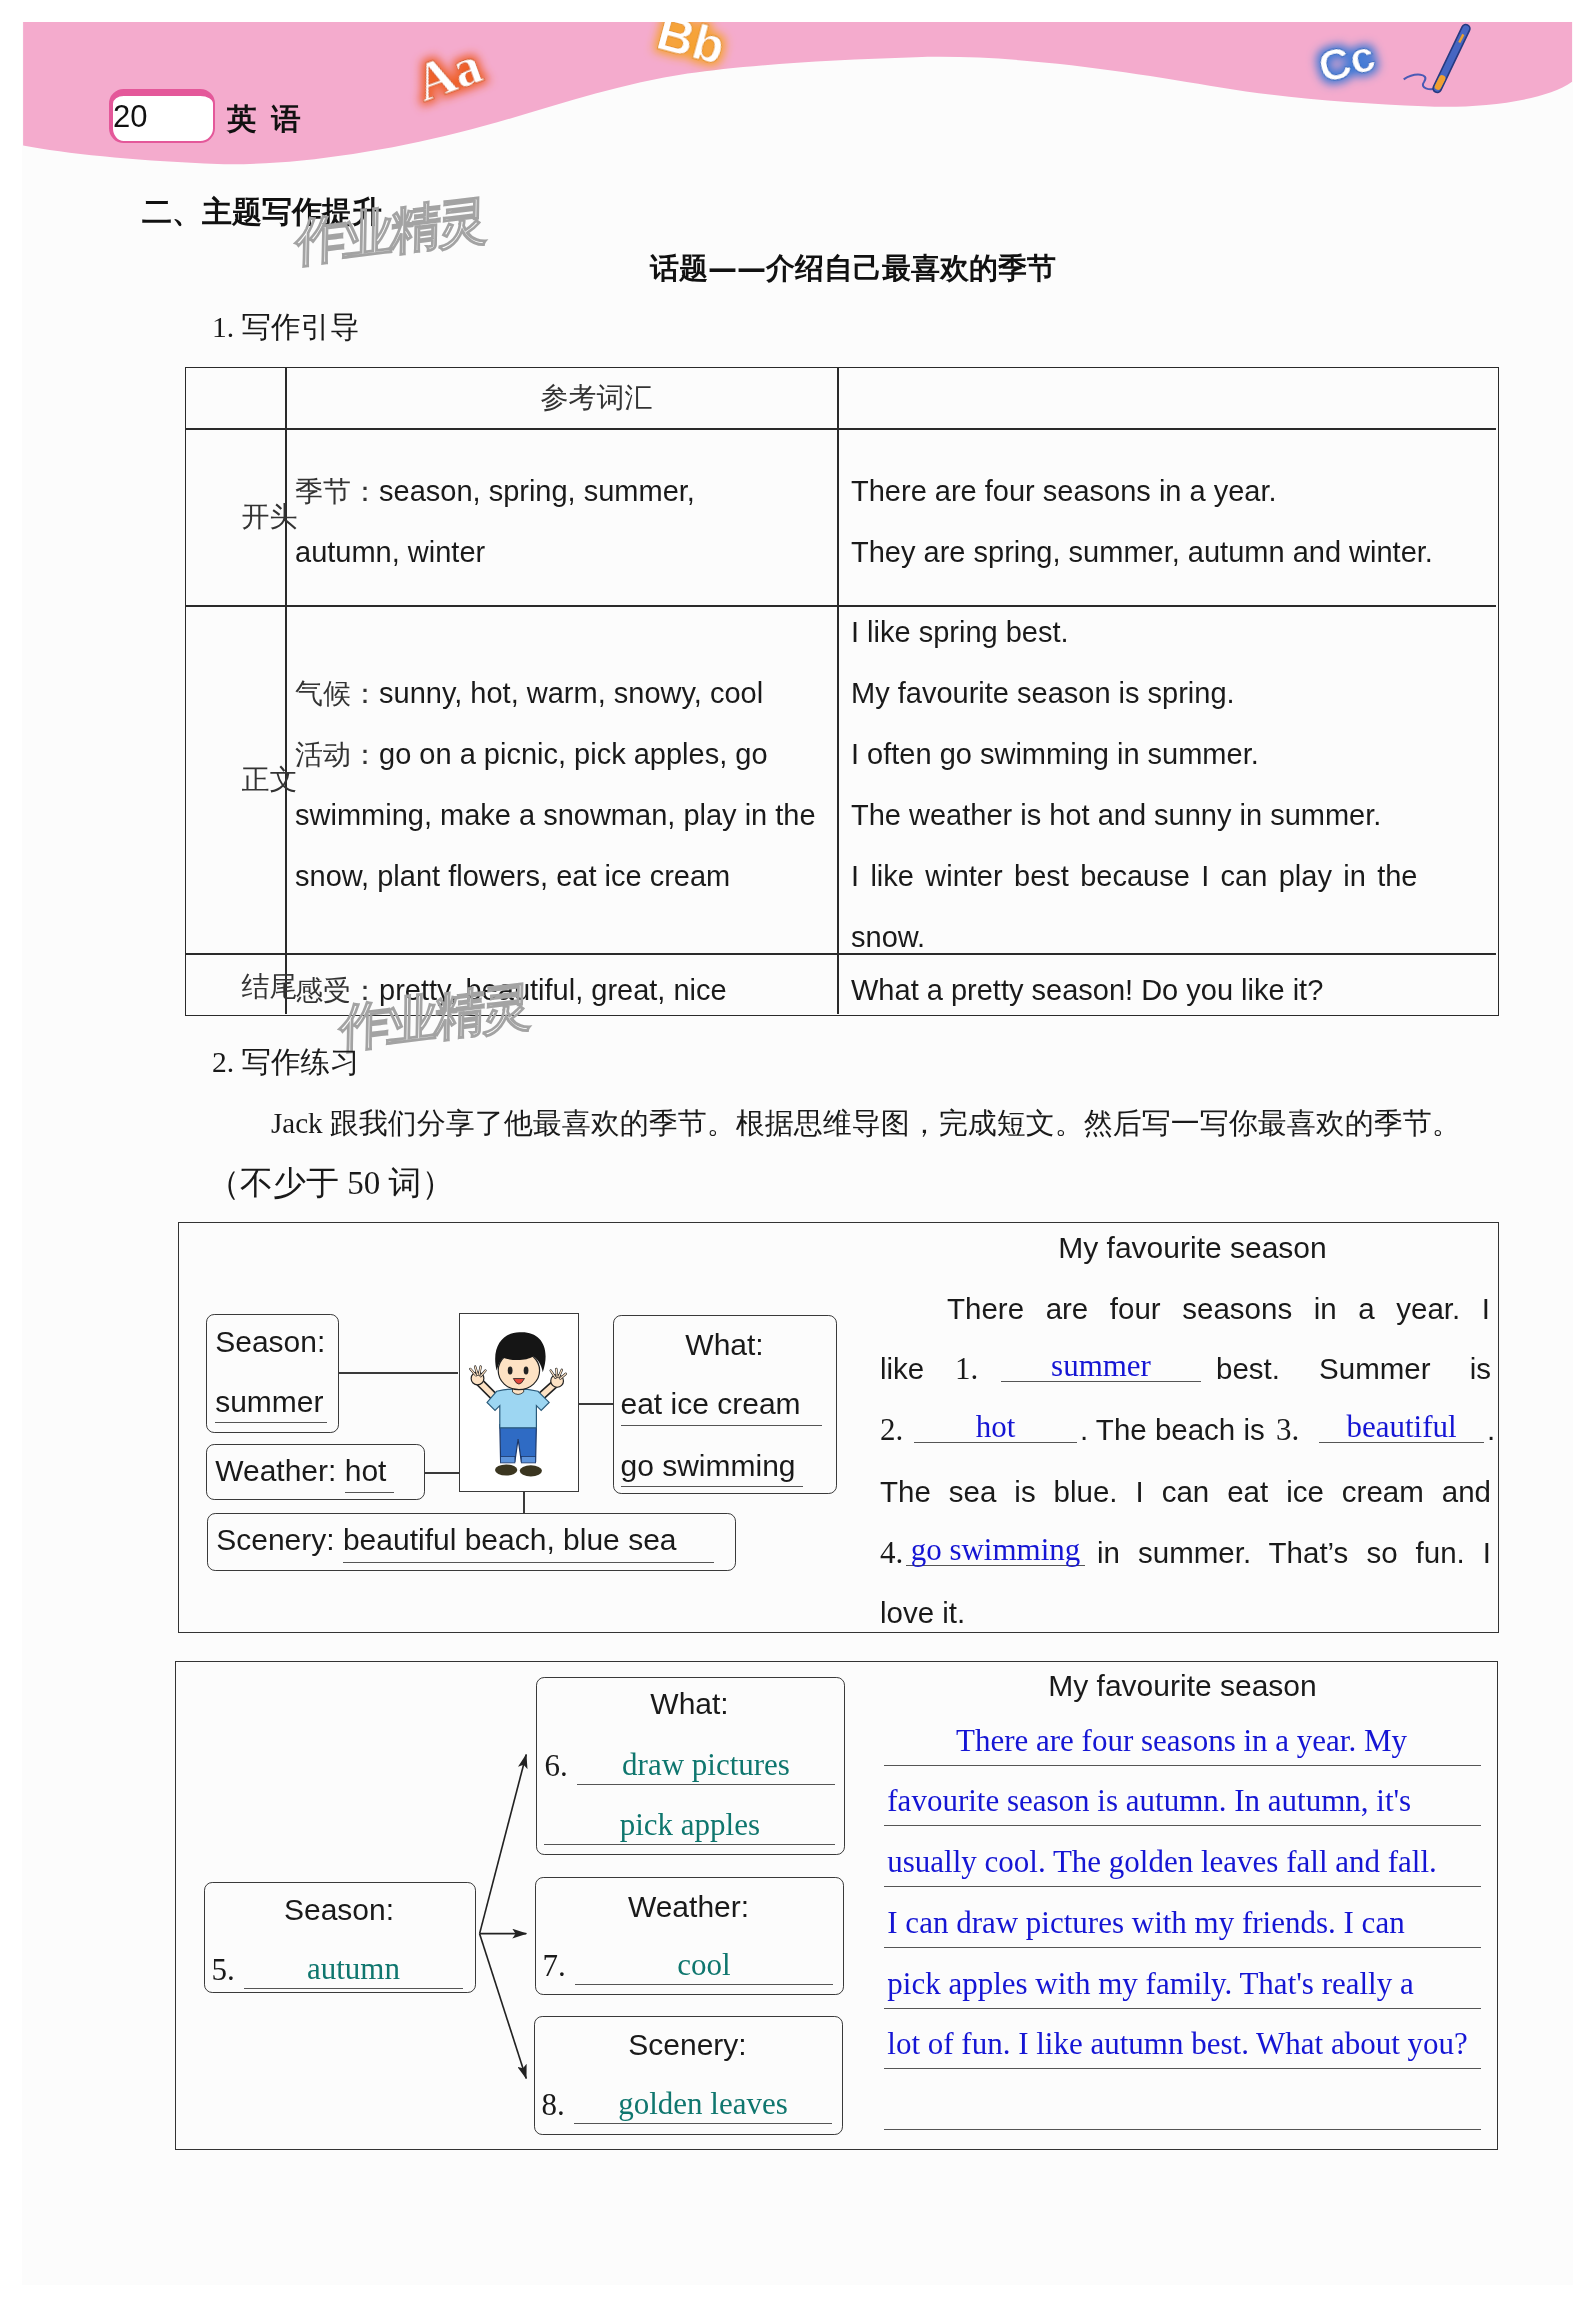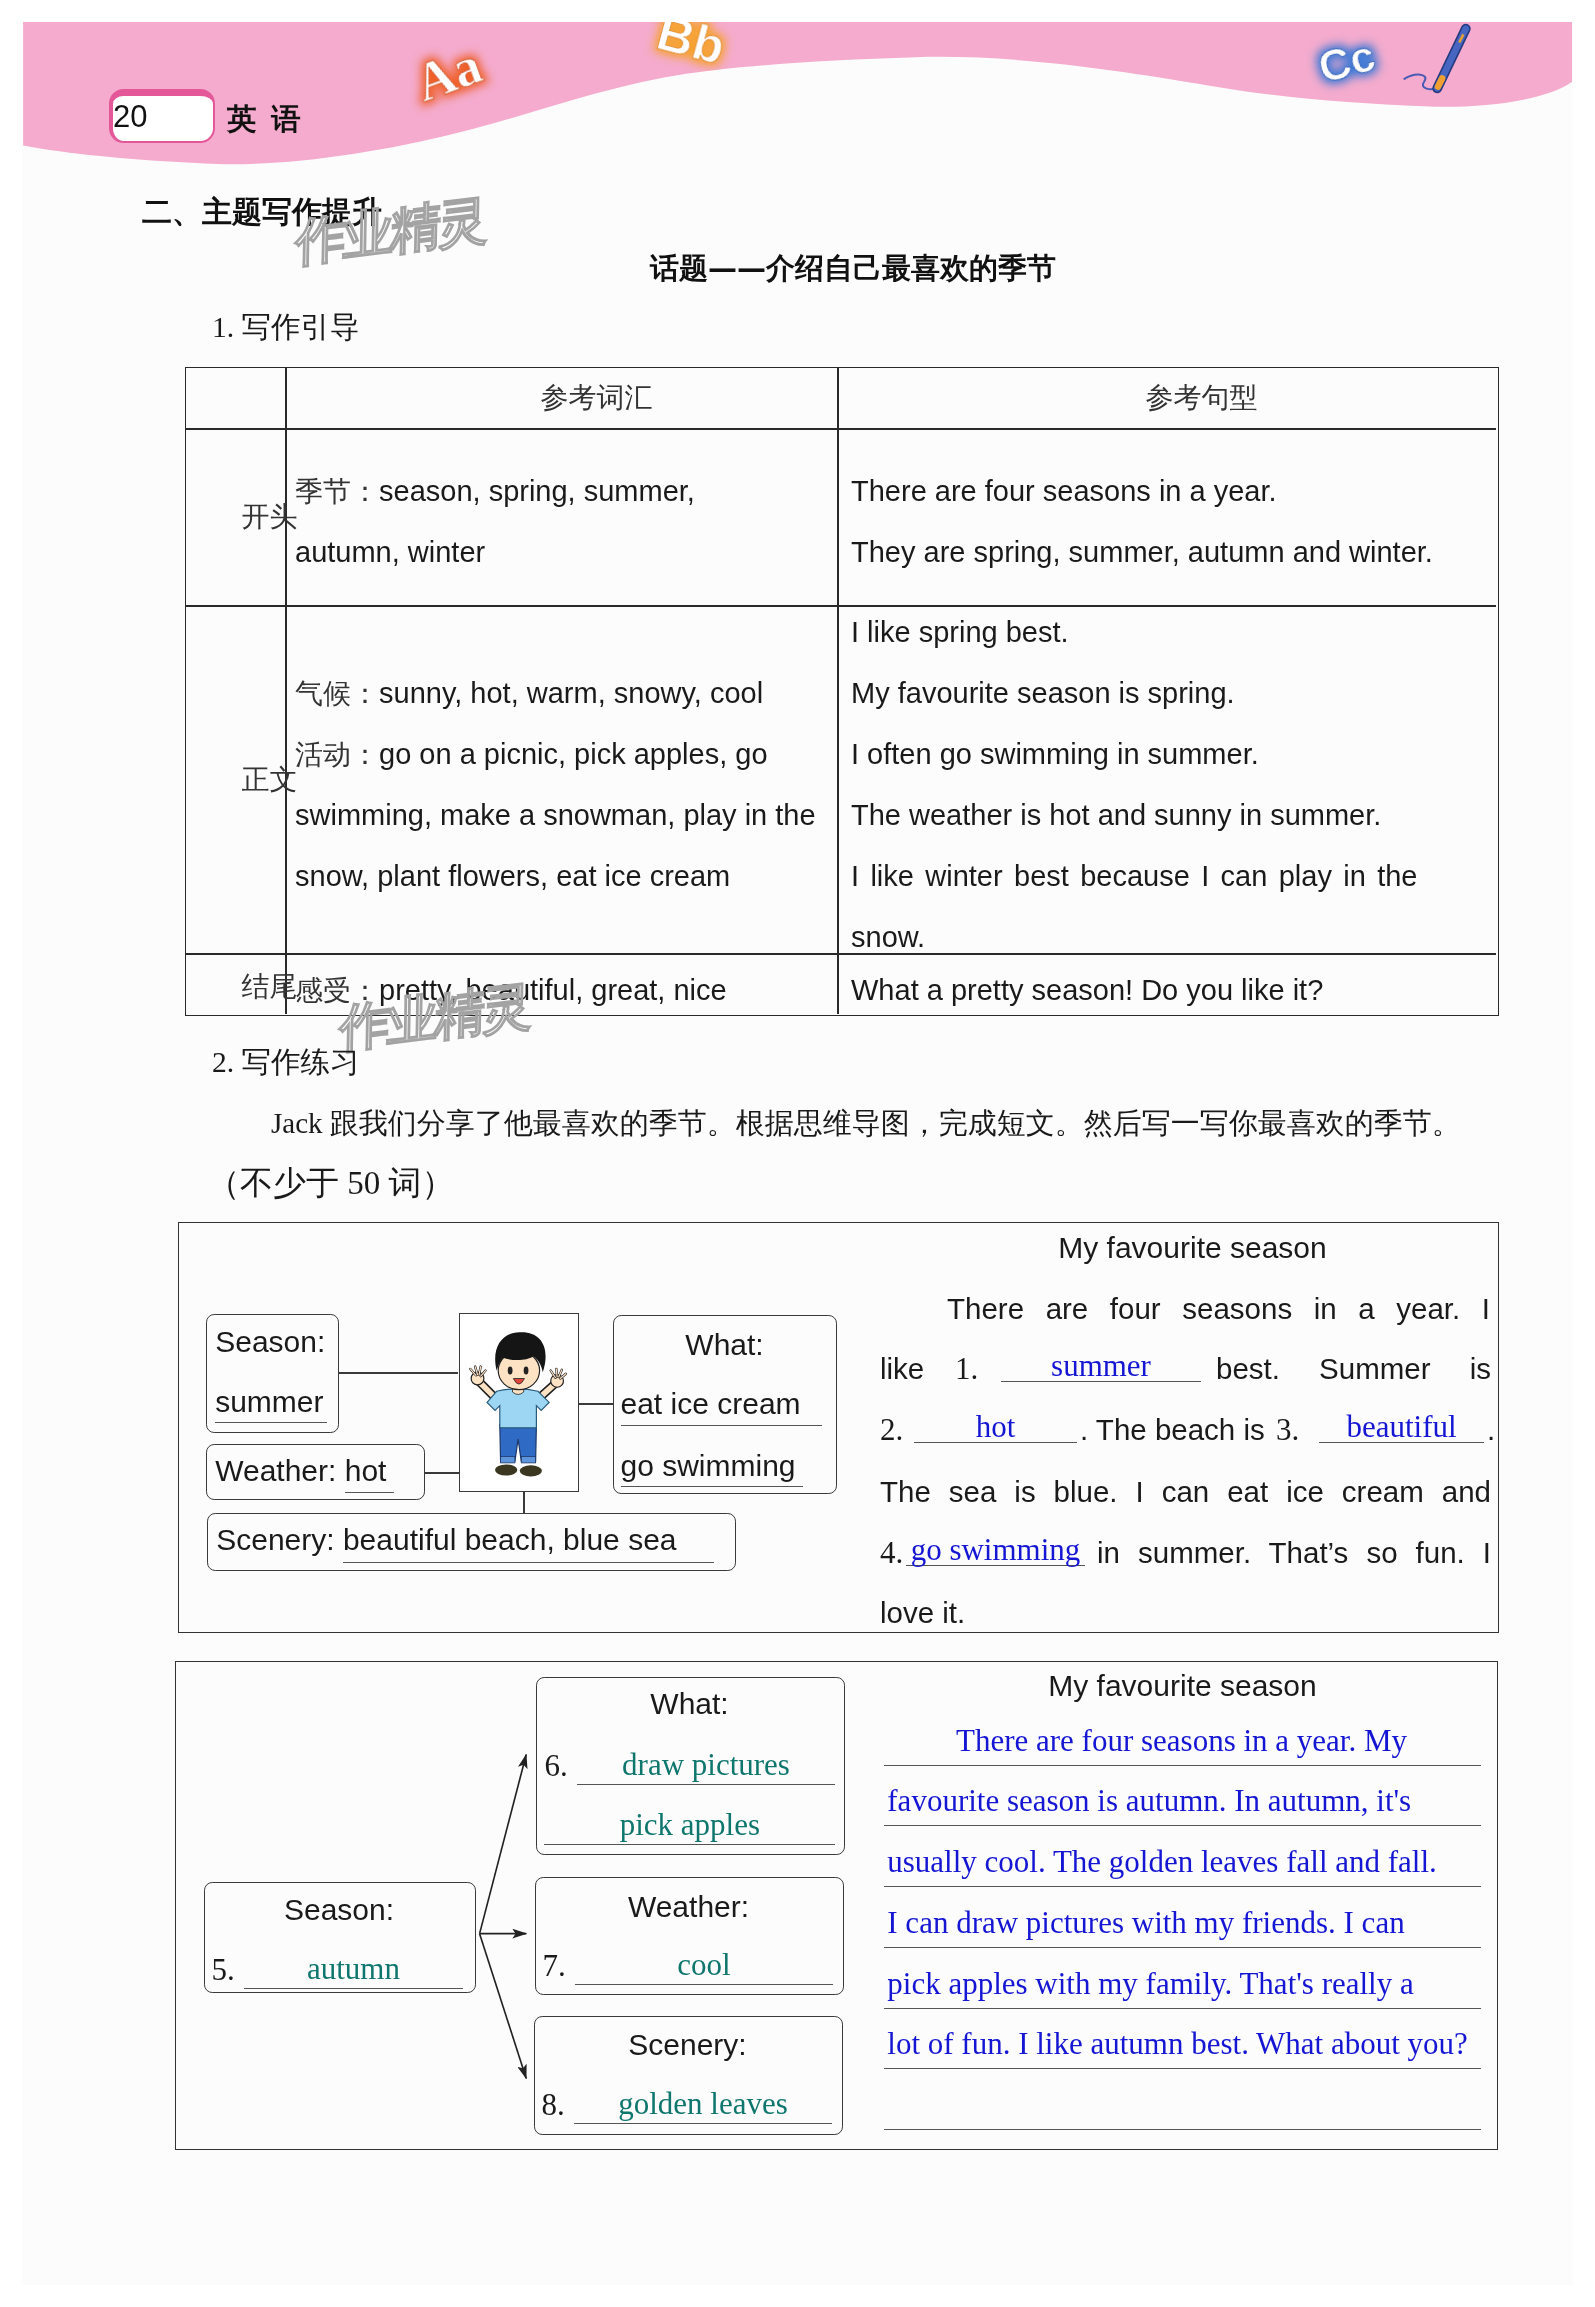--- a/index.html
+++ b/index.html
@@ -119,21 +119,20 @@
 <div class="sub-head sf" style="left:178px;top:309px;">1. 写作引导</div>
 
 <div class="tbl">
   <div class="hline" style="left:0;top:60px;width:1310px;"></div>
   <div class="hline" style="left:0;top:237px;width:1310px;"></div>
   <div class="hline" style="left:0;top:585px;width:1310px;"></div>
   <div class="vline" style="left:99px;top:0;height:646px;"></div>
   <div class="vline" style="left:651px;top:0;height:646px;"></div>
 
   <div class="th sf" style="left:101px;width:551px;">参考词汇</div>
-  <div class="th sf" style="left:653px;width:657px;">参考句型</div>
 
   <div class="rowlabel sf" style="top:61px;height:176px;">开头</div>
   <div class="cell-lines cs" style="left:109px;top:93px;">
     <div class="tl"><span class="pre">季节：</span><span>season, spring, summer,</span></div>
     <div class="tl"><span class="pre"></span><span>autumn, winter</span></div>
   </div>
   <div class="cell-lines cs" style="left:665px;top:93px;">
     <div class="tl">There are four seasons in a year.</div>
     <div class="tl">They are spring, summer, autumn and winter.</div>
   </div>

